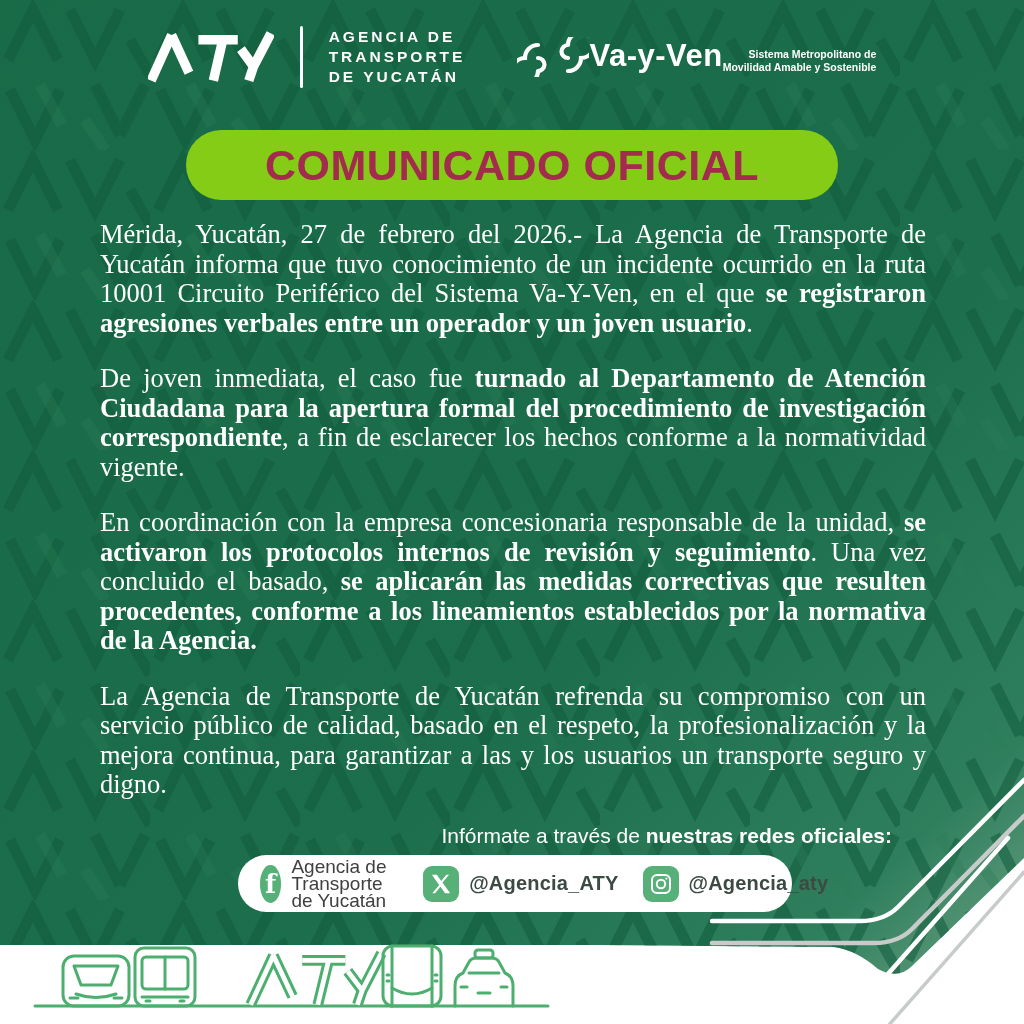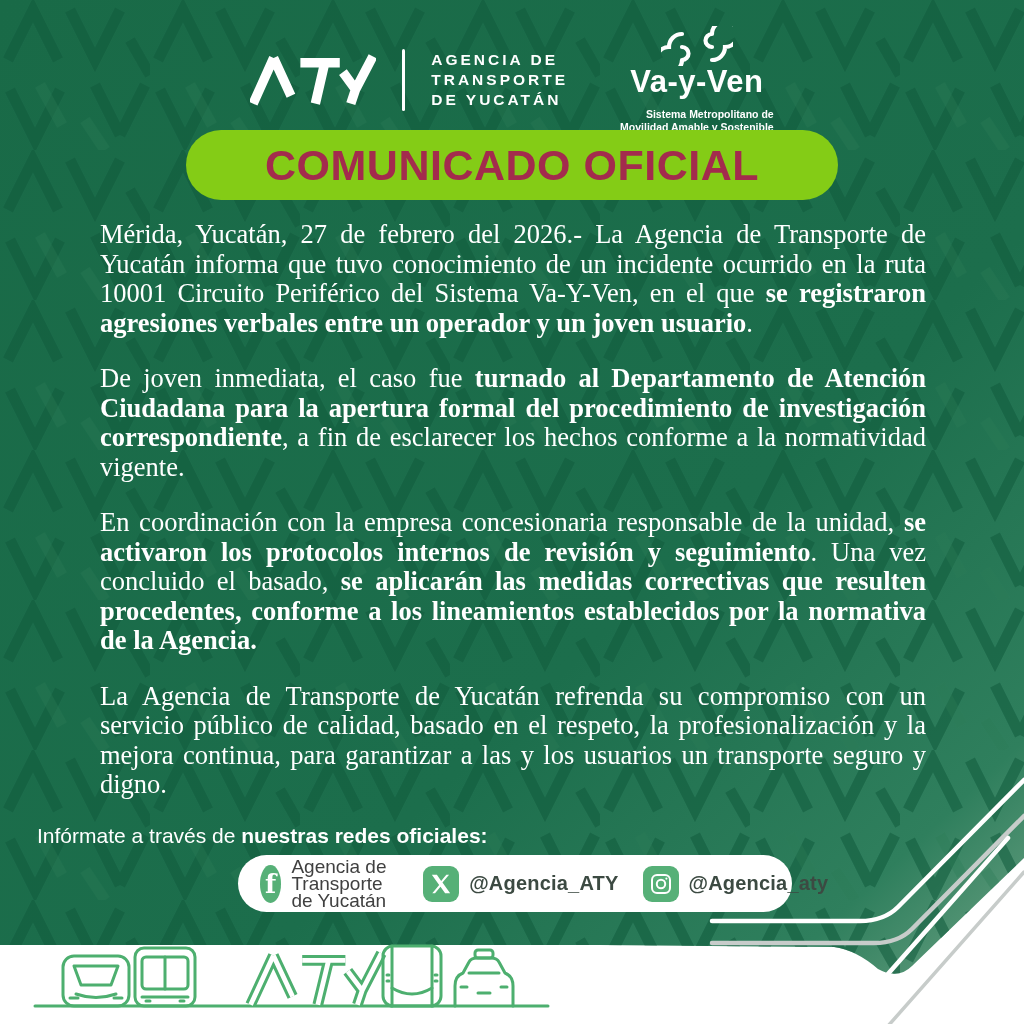--- a/index.html
+++ b/index.html
@@ -9,37 +9,37 @@
     -webkit-font-smoothing:antialiased;
   }
   .bg-svg{position:absolute;left:0;top:0;z-index:0;}
   .layer{position:absolute;z-index:2;}
 
   
   .header{left:0;top:26px;width:1024px;display:flex;justify-content:center;align-items:center;gap:26px;}
   .aty-mark{width:126px;height:62px;}
   .hdr-divider{width:3px;height:62px;background:#ffffff;border-radius:2px;}
   .agency-lines{color:#ffffff;font-weight:bold;font-size:15.5px;line-height:20px;letter-spacing:3px;}
-  .vayven{margin-left:26px;display:flex;flex-direction:column;align-items:center;}
+  .vayven{margin-left:26px;display:flex;flex-direction:row;align-items:center;}
   .vayven-spirals{width:72px;height:40px;}
   .vayven-name{color:#fff;font-size:31px;font-weight:bold;letter-spacing:0.5px;margin-top:-2px;}
   .vayven-tagline{color:#fff;font-size:10.5px;font-weight:bold;line-height:13px;text-align:right;margin-top:8px;}
 
   
   .banner{left:186px;top:130px;width:652px;height:70px;background:#84cc16;border-radius:36px;
     display:flex;align-items:center;justify-content:center;}
   .banner-title{color:#a32b4d;font-size:43px;font-weight:bold;letter-spacing:0.5px;}
 
   
   .body-text{left:100px;top:220px;width:826px;color:#ffffff;font-family:Liberation Serif, serif;}
   .body-text p{margin:0 0 26px 0;font-size:26.5px;line-height:29.5px;text-align:justify;}
   .body-text .b{font-weight:bold;}
 
   
-  .social-prompt{left:0;top:824px;width:892px;text-align:left;color:#ffffff;font-size:21px;padding-left:37px;}
+  .social-prompt{left:0;top:824px;width:892px;text-align:right;color:#ffffff;font-size:21px;}
   .social-prompt .b{font-weight:bold;}
   .social-pill{left:238px;top:855px;width:554px;height:57px;background:#ffffff;border-radius:29px;
     display:flex;align-items:center;padding:0 22px;box-sizing:border-box;gap:12px;}
   .social-item{display:flex;align-items:center;gap:10px;}
   .fb-circle{width:38px;height:38px;border-radius:50%;background:#56b077;color:#fff;
     display:flex;align-items:center;justify-content:center;font-size:26px;font-weight:bold;font-family:"DejaVu Serif",serif;}
   .sq-icon{width:36px;height:36px;border-radius:9px;background:#56b077;display:flex;align-items:center;justify-content:center;}
   .fb-label{color:#404040;font-size:19px;line-height:17px;font-weight:normal;}
   .handle{color:#3c4a42;font-size:20px;font-weight:bold;letter-spacing:0.2px;}
   .spacer{flex:1;}

